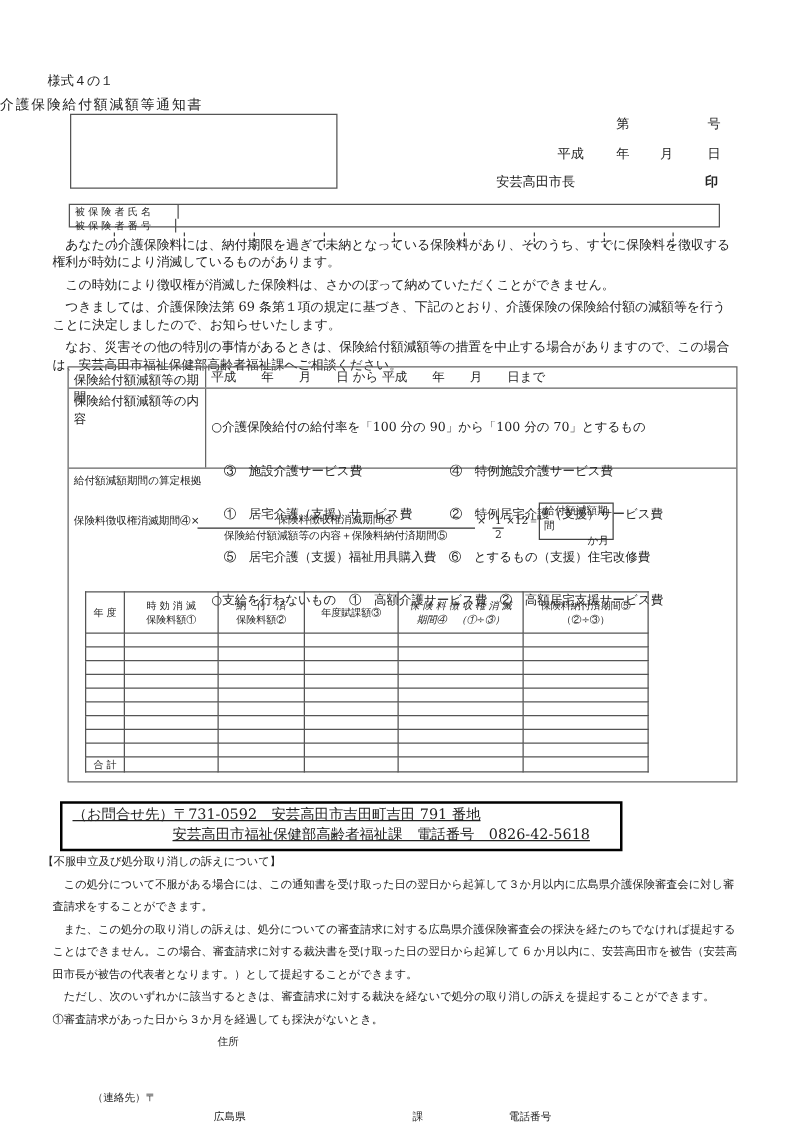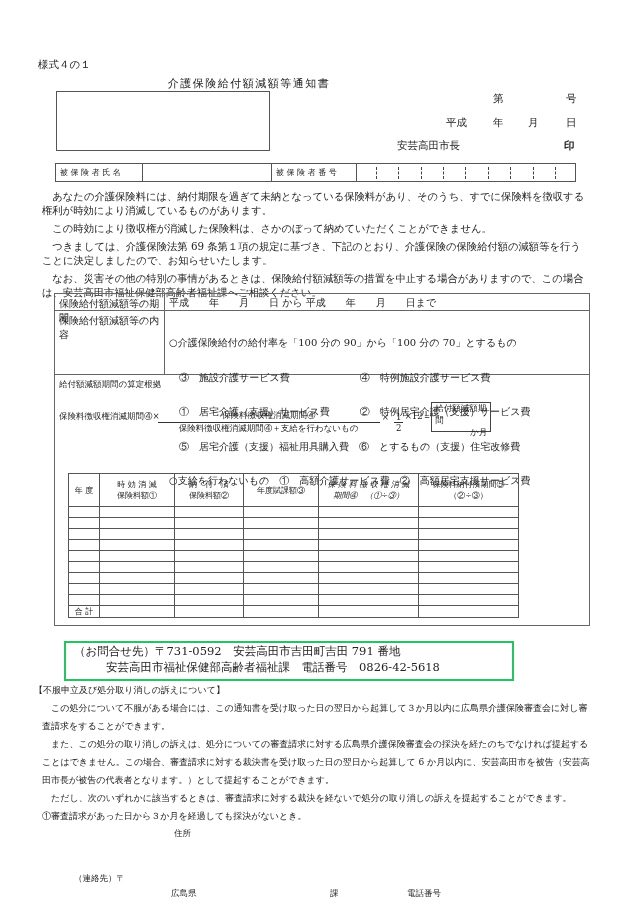--- a/index.html
+++ b/index.html
@@ -1,41 +1,41 @@
 <!DOCTYPE html>
 <html><head>
 <meta charset="utf-8">
 <style>
   html,body{margin:0;padding:0;background:#fff;}
   body{width:630px;height:915px;position:relative;overflow:hidden;font-family:"DejaVu Serif","Liberation Serif",serif;color:#222;}
   .abs{position:absolute;}
   .t9{font-size:8.5px;}
   .form-no{left:38px;top:58px;font-size:10.5px;}
-  .doc-title{left:0;width:498px;top:76px;text-align:center;font-size:11px;letter-spacing:1.5px;}
+  .doc-title{left:0;width:498px;top:76px;text-align:left;font-size:11px;letter-spacing:1.5px;}
   .addr-box{left:56px;top:91px;width:212px;height:58px;border:1px solid #555;}
   .hdr-r{font-size:10.5px;}
-  .insured-tbl{left:55px;top:163px;width:519px;height:17px;border:1px solid #555;display:flex;font-size:8px;}
+  .insured-tbl{left:55px;top:163px;width:519px;height:17px;border:1px solid #555;display:flex;font-size:8px;flex-direction:column;}
   .insured-tbl > div{border-right:1px solid #555;display:flex;align-items:center;}
   .insured-tbl > div:last-child{border-right:none;}
   .digit-cells{flex:1;display:flex;justify-content:space-around;padding:0 8px;}
   .dash{width:0;height:12px;border-left:1px dashed #444;}
   .para{left:38px;width:556px;font-size:10.3px;line-height:14px;}
   .para p{margin:4px;}
   .ind{text-indent:1em;}
   .main-box{left:54px;top:293px;width:534px;height:331px;border:1px solid #666;}
   .row{position:absolute;left:0;right:0;border-bottom:1px solid #666;font-size:10px;}
   .lbl{position:absolute;left:0;top:0;bottom:0;width:110px;border-right:1px solid #666;padding:3px 4px;box-sizing:border-box;}
   .content{position:absolute;left:114px;top:3px;right:4px;line-height:11.5px;}
   .frac{display:inline-flex;flex-direction:column;align-items:center;vertical-align:middle;}
   .frac .num{border-bottom:1px solid #333;padding:0 2px;margin-top:12px;}
   .calc-tbl{position:absolute;left:13px;top:179px;border-collapse:collapse;font-size:8px;}
   .calc-tbl td,.calc-tbl th{border:1px solid #555;padding:0;font-weight:normal;text-align:center;}
   .calc-tbl th{height:32px;line-height:11px;}
   .calc-tbl td{height:10px;}
-  .contact-box{left:64px;top:641px;width:446px;height:36px;border:2px solid #22c55e;font-size:11.5px;line-height:16px;}
+  .contact-box{left:48px;top:641px;width:446px;height:36px;border:2px solid #000000;font-size:11.5px;line-height:16px;text-decoration:underline;}
   .appeal{left:38px;width:556px;font-size:9px;line-height:18px;}
   .appeal p{margin:0;}
 </style>
 </head>
 <body>
 
 <div class="abs form-no">様式４の１</div>
 <div class="abs doc-title">介護保険給付額減額等通知書</div>
 
 <div class="abs addr-box"></div>
@@ -87,21 +87,21 @@
       <div>　⑤　居宅介護（支援）福祉用具購入費　⑥　とするもの（支援）住宅改修費</div>
       <div>○支給を行わないもの　①　高額介護サービス費　②　高額居宅支援サービス費</div>
     </div>
   </div>
   <div class="abs t9" style="left:4px;top:85px;">給付額減額期間の算定根拠</div>
 
   <div class="abs t9" style="left:4px;top:104px;display:flex;align-items:center;">
     <span>保険料徴収権消滅期間④×</span>
     <span class="frac" style="width:218px;">
       <span class="num" style="width:100%;text-align:center;">保険料徴収権消滅期間④</span>
-      <span>保険料徴収権消滅期間④＋支給を行わないもの</span>
+      <span>保険給付額減額等の内容＋保険料納付済期間⑤</span>
     </span>
     <span style="margin:0 4px;">×</span>
     <span class="frac" style="width:12px;">
       <span class="num">1</span>
       <span>2</span>
     </span>
     <span>×12＝</span>
     <span style="border:1px solid #444;width:60px;height:30px;display:inline-flex;flex-direction:column;justify-content:space-around;padding:0 3px;box-sizing:border-box;">
       <span>給付額減額期間</span>
       <span style="text-align:right;">か月</span>
@@ -216,21 +216,21 @@
           <td></td>
           <td></td>
           <td></td>
         </tr>
       </tbody>
   </table>
 </div>
 
 <div class="abs contact-box">
   <div style="padding-left:8px;">（お問合せ先）〒731-0592　安芸高田市吉田町吉田 791 番地</div>
-  <div style="padding-left:40px;">安芸高田市福祉保健部高齢者福祉課　電話番号　0826-42-5618</div>
+  <div style="padding-left:88px;">安芸高田市福祉保健部高齢者福祉課　電話番号　0826-42-5618</div>
 </div>
 
 <div class="abs appeal" style="top:681px;">
   <p style="margin-left:-4px;">【不服申立及び処分取り消しの訴えについて】</p>
   <p class="ind" style="padding-left:4px;">この処分について不服がある場合には、この通知書を受け取った日の翌日から起算して３か月以内に広島県介護保険審査会に対し審査請求をすることができます。</p>
   <p class="ind" style="padding-left:4px;">また、この処分の取り消しの訴えは、処分についての審査請求に対する広島県介護保険審査会の採決を経たのちでなければ提起することはできません。この場合、審査請求に対する裁決書を受け取った日の翌日から起算して 6 か月以内に、安芸高田市を被告（安芸高田市長が被告の代表者となります。）として提起することができます。</p>
   <p class="ind" style="padding-left:4px;">ただし、次のいずれかに該当するときは、審査請求に対する裁決を経ないで処分の取り消しの訴えを提起することができます。</p>
   <p style="padding-left:4px;">①審査請求があった日から３か月を経過しても採決がないとき。</p>
 </div>
 

